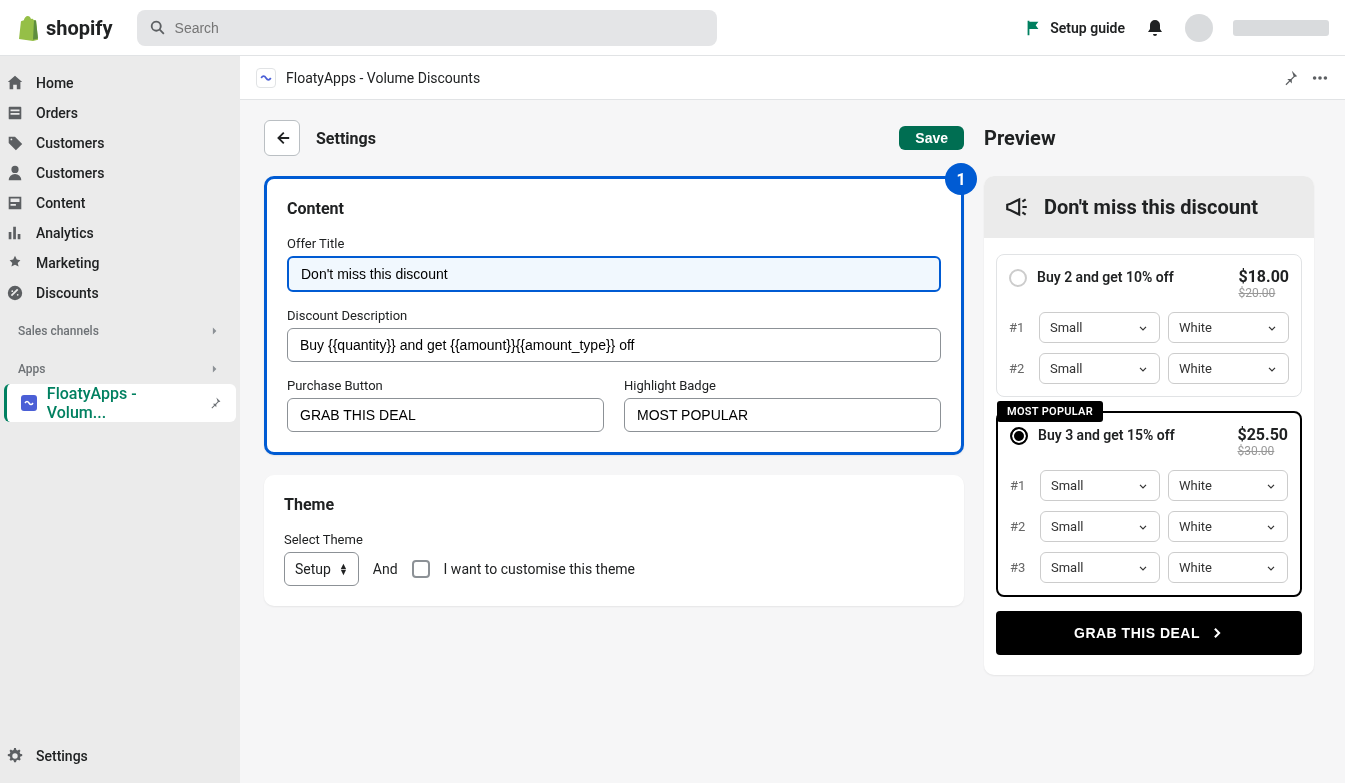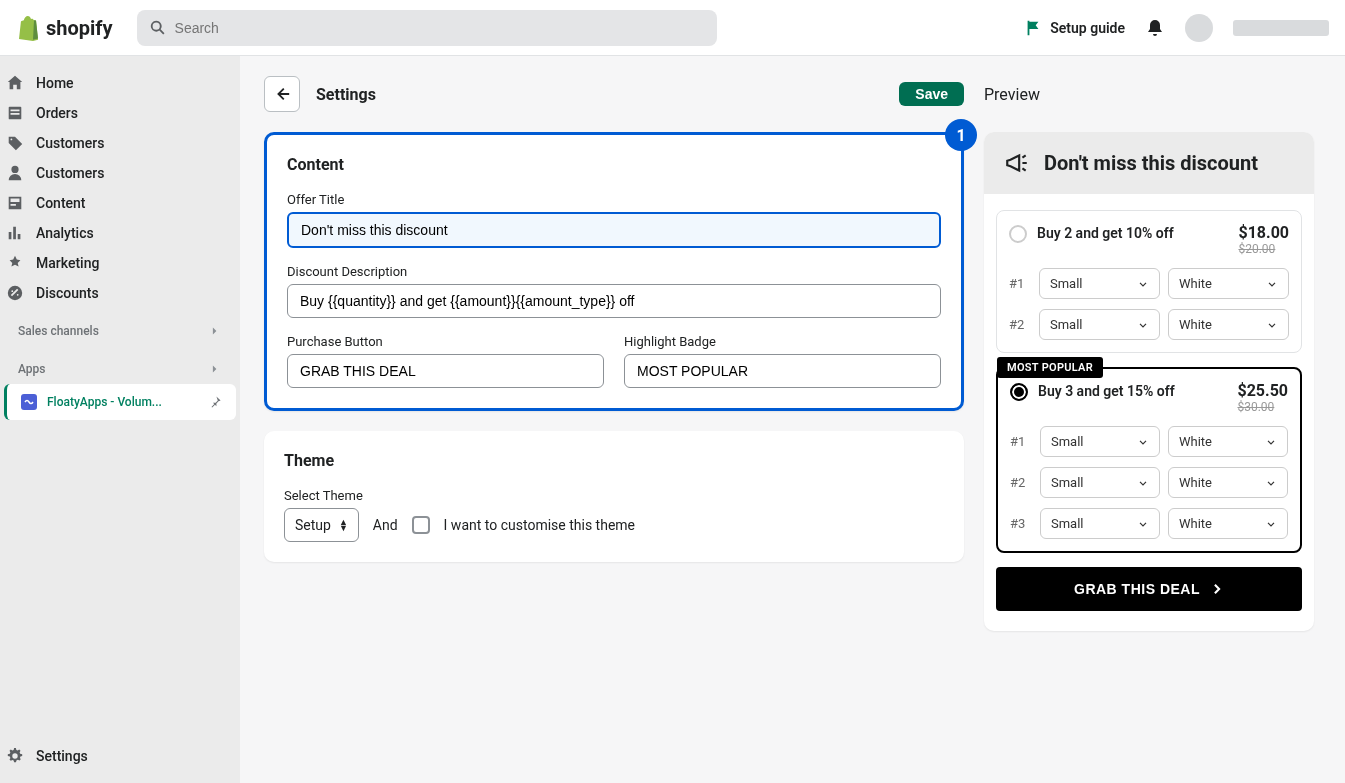--- a/index.html
+++ b/index.html
@@ -18,21 +18,21 @@
 .bell-icon { color: #5c5f62; }
 .avatar { width: 28px; height: 28px; border-radius: 50%; background: #d9dbdd; }
 .name-redact { width: 96px; height: 16px; background: #d9dbdd; border-radius: 3px; }
 
 
 .sidebar { position: absolute; top: 56px; left: 0; width: 240px; bottom: 0; background: #ebebeb; padding: 12px 0; display: flex; flex-direction: column; }
 .nav-item { display: flex; align-items: center; gap: 12px; padding: 6px 6px; font-size: 14px; font-weight: 500; color: #202223; cursor: pointer; }
 .nav-item svg { width: 18px; height: 18px; fill: #5c5f62; }
 .nav-section { font-size: 12px; color: #6d7175; font-weight: 500; padding: 8px 18px; display: flex; justify-content: space-between; align-items: center; margin-top: 8px; }
 .nav-section svg { width: 14px; height: 14px; fill: #8c9196; }
-.nav-pinned { background: #fff; border-left: 3px solid #008060; display: flex; align-items: center; gap: 10px; padding: 10px 14px; margin: 0 4px; border-radius: 6px; color: #008060; font-weight: 500; font-size: 12px; }
+.nav-pinned { background: #fff; border-left: 3px solid #008060; display: flex; align-items: center; gap: 10px; padding: 0 14px; margin: 0 4px; border-radius: 6px; color: #008060; font-weight: 500; font-size: 16px; }
 .nav-pinned .pin { margin-left: auto; }
 .app-icon-sm { width: 16px; height: 16px; background: #4b5fd6; border-radius: 3px; display:flex; align-items:center; justify-content:center; }
 .sidebar-footer { margin-top: auto; }
 
 
 .main { position: absolute; top: 56px; left: 240px; right: 0; bottom: 0; background: #f6f6f7; overflow: auto; }
 .app-header { height: 44px; background: #fff; border-bottom: 1px solid #e1e3e5; display: flex; align-items: center; padding: 0 16px; gap: 10px; }
 .app-header-icon { width: 20px; height: 20px; background: #fff; border: 1px solid #e1e3e5; border-radius: 4px; display:flex; align-items:center; justify-content:center; }
 .app-header-actions { margin-left: auto; display: flex; align-items: center; gap: 12px; }
 .app-header-actions svg { width: 18px; height: 18px; fill: #5c5f62; }
@@ -196,20 +196,38 @@
       <svg viewBox="0 0 20 20">
           <path d="M10 7a3 3 0 100 6 3 3 0 000-6zm8 3l-2 .5c-.1.5-.3 1-.6 1.4l1 1.8-1.4 1.4-1.8-1a6 6 0 01-1.4.6L11 17H9l-.5-2a6 6 0 01-1.4-.6l-1.8 1-1.4-1.4 1-1.8A6 6 0 014.3 10.5L2 10V8l2.3-.5c.1-.5.3-1 .6-1.4l-1-1.8L5.3 2.9l1.8 1c.4-.3.9-.5 1.4-.6L9 1h2l.5 2.3c.5.1 1 .3 1.4.6l1.8-1 1.4 1.4-1 1.8c.3.4.5.9.6 1.4L18 8z"></path>
         </svg>
       <span>Settings</span>
     </div>
   </div>
 </div>
 
 <div class="main">
 
+  <div class="app-header">
+    <div class="app-header-icon">
+      <svg width="12" height="12" viewBox="0 0 10 10">
+          <path d="M1 5q2-3 4 0t4 0" stroke="#4b5fd6" stroke-width="1.5" fill="none"></path>
+        </svg>
+    </div>
+    <span>FloatyApps - Volume Discounts</span>
+    <div class="app-header-actions">
+      <svg viewBox="0 0 20 20">
+          <path d="M12 2l6 6-3 1-3 3v4l-2-2-4 4-1-1 4-4-2-2h4l3-3z"></path>
+        </svg>
+      <svg viewBox="0 0 20 20">
+          <circle cx="4" cy="10" r="2"></circle>
+          <circle cx="10" cy="10" r="2"></circle>
+          <circle cx="16" cy="10" r="2"></circle>
+        </svg>
+    </div>
+  </div>
 
   <div class="page">
     <div class="left-col">
 
       <div class="page-hdr">
         <div class="back-btn">
           <svg width="18" height="18" viewBox="0 0 20 20" fill="none" stroke="#202223" stroke-width="2">
               <path d="M12 4l-6 6 6 6M6 10h12"></path>
             </svg>
         </div>
@@ -258,21 +276,21 @@
             <span>And</span>
             <div class="chk"></div>
             <span>I want to customise this theme</span>
           </div>
         </div>
       </div>
 
     </div>
 
     <div class="right-col">
-      <div style="font-weight:400;font-size:16px;margin-bottom:20px;height:36px;display:flex;align-items:center">Preview</div>
+      <div style="font-weight:700;font-size:20px;margin-bottom:20px;height:36px;display:flex;align-items:center">Preview</div>
 
       <div class="preview-panel">
         <div class="pv-header">
           <svg width="26" height="26" viewBox="0 0 24 24" fill="none" stroke="#202223" stroke-width="2">
             <path d="M3 10v4l3 1 8 4V5L6 9z"></path>
               <path d="M17 7l3-2M17 12h4M17 17l3 2"></path>
           </svg>
           <span>Don't miss this discount</span>
         </div>
         <div class="pv-body" id="pv-body">

